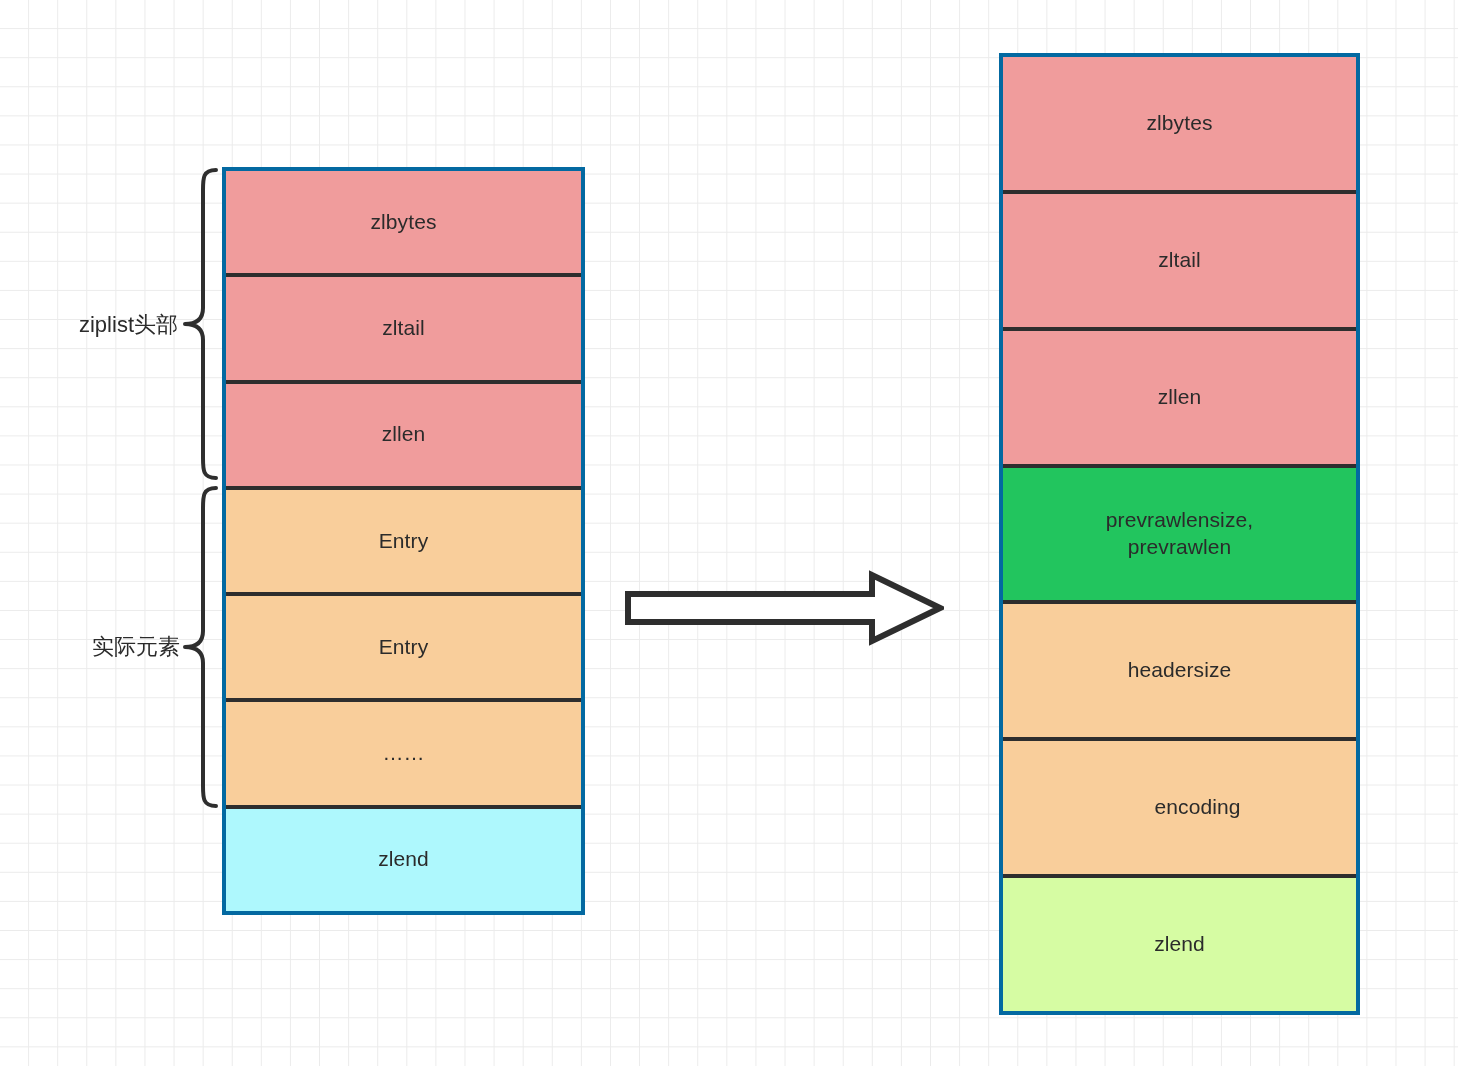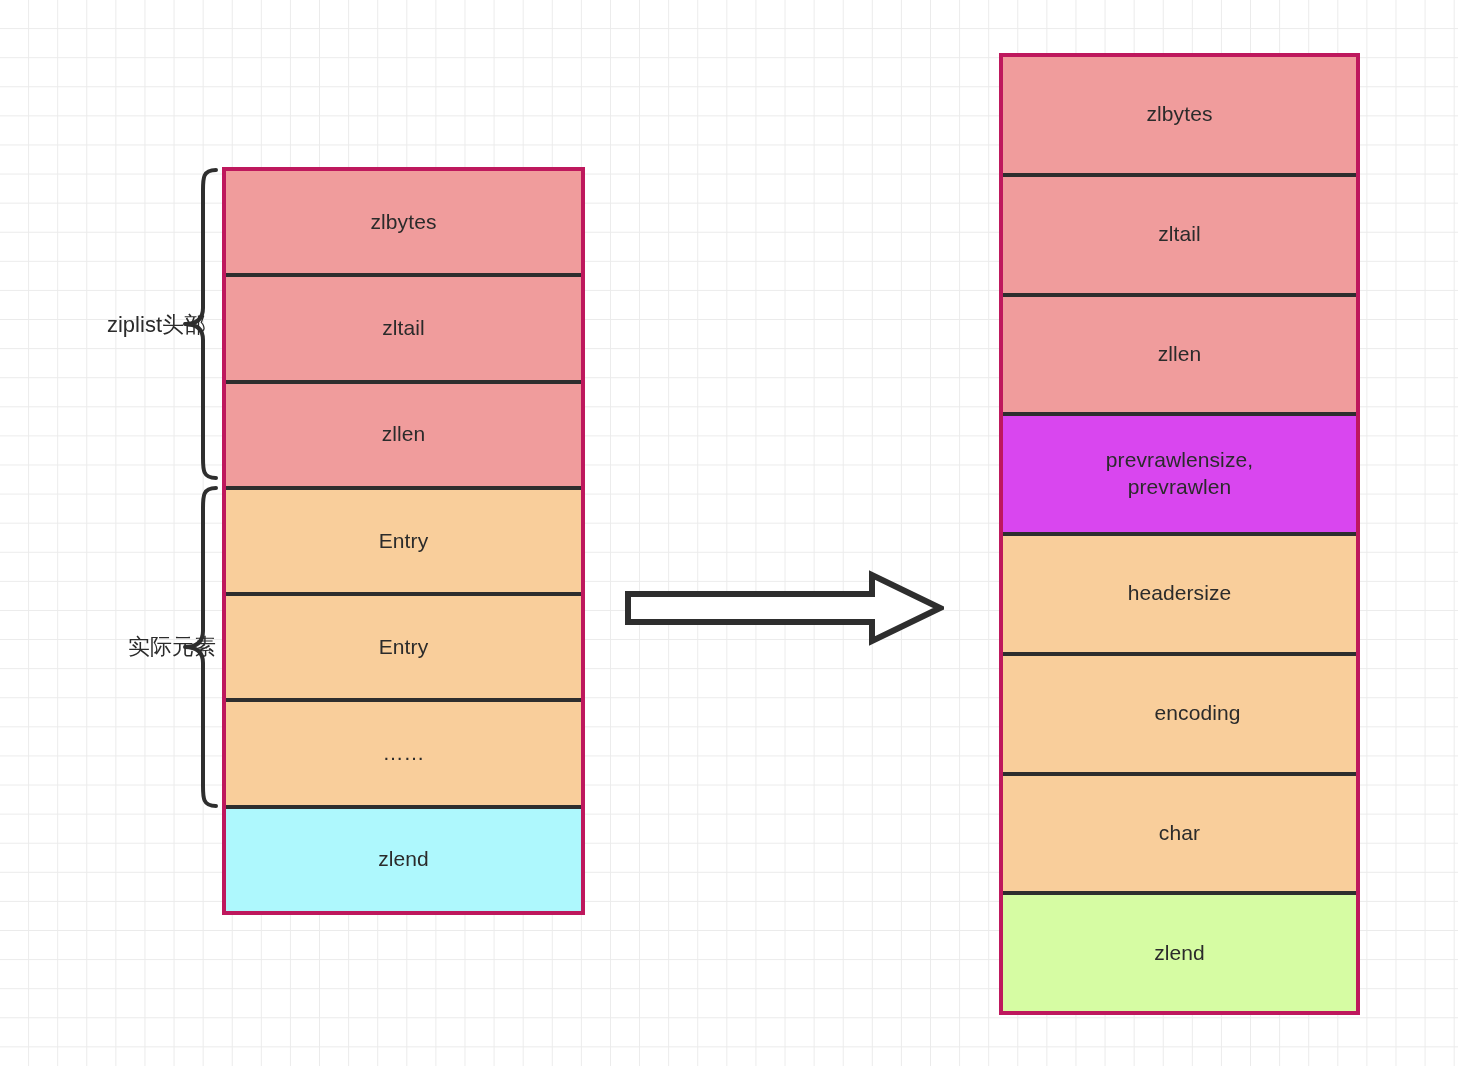--- a/index.html
+++ b/index.html
@@ -22,21 +22,21 @@
   .canvas {
     position: absolute;
     top: 0; left: 0;
     width: 1458px;
     height: 1066px;
   }
 
   
   .stack {
     position: absolute;
-    border: 4px solid #be185d;
+    border: 4px solid #0369a1;
     box-sizing: border-box;
     display: flex;
     flex-direction: column;
     background: #ffffff;
   }
   .stack .cell {
     flex: 1 1 0;
     border-bottom: 4px solid #2e2e2e;
     box-sizing: border-box;
     display: flex;
@@ -83,24 +83,23 @@
   }
   #brace-header { left: 183px; top: 168px; width: 34px; height: 312px; }
   #brace-entries { left: 183px; top: 486px; width: 34px; height: 322px; }
 
   .annot-label {
     position: absolute;
     color: #2b2b2b;
     font-size: 22px;
     white-space: nowrap;
     text-align: right;
-    padding-left: 28px;
   }
   #label-header { left: 0px; top: 310px; width: 178px; }
-  #label-entries { left: 16px; top: 632px; width: 172px; }
+  #label-entries { left: 8px; top: 632px; width: 172px; }
 
   
   #flow-arrow {
     position: absolute;
     left: 624px;
     top: 570px;
     width: 320px;
     height: 76px;
   }
   #flow-arrow polygon {
@@ -136,21 +135,20 @@
   <div class="annot-label" id="label-entries">实际元素</div>
 
   <svg id="flow-arrow" viewBox="0 0 320 76">
     <polygon points="4,24 248,24 248,5 316,38 248,71 248,52 4,52"></polygon>
   </svg>
 
   <div class="stack" id="right-stack">
     <div class="cell" style="background:#F09C9C;">zlbytes</div>
     <div class="cell" style="background:#F09C9C;">zltail</div>
     <div class="cell" style="background:#F09C9C;">zllen</div>
-    <div class="cell" style="background:#d946ef;">prevrawlensize,
+    <div class="cell" style="background:#22c55e;">prevrawlensize,
 prevrawlen</div>
     <div class="cell" style="background:#F9CE9B;">headersize</div>
     <div class="cell" style="background:#F9CE9B;padding-left:36px;">encoding</div>
-    <div class="cell" style="background:#F9CE9B;">char</div>
     <div class="cell" style="background:#D6FCA3;">zlend</div>
   </div>
 
 </div>
 
 </body></html>

